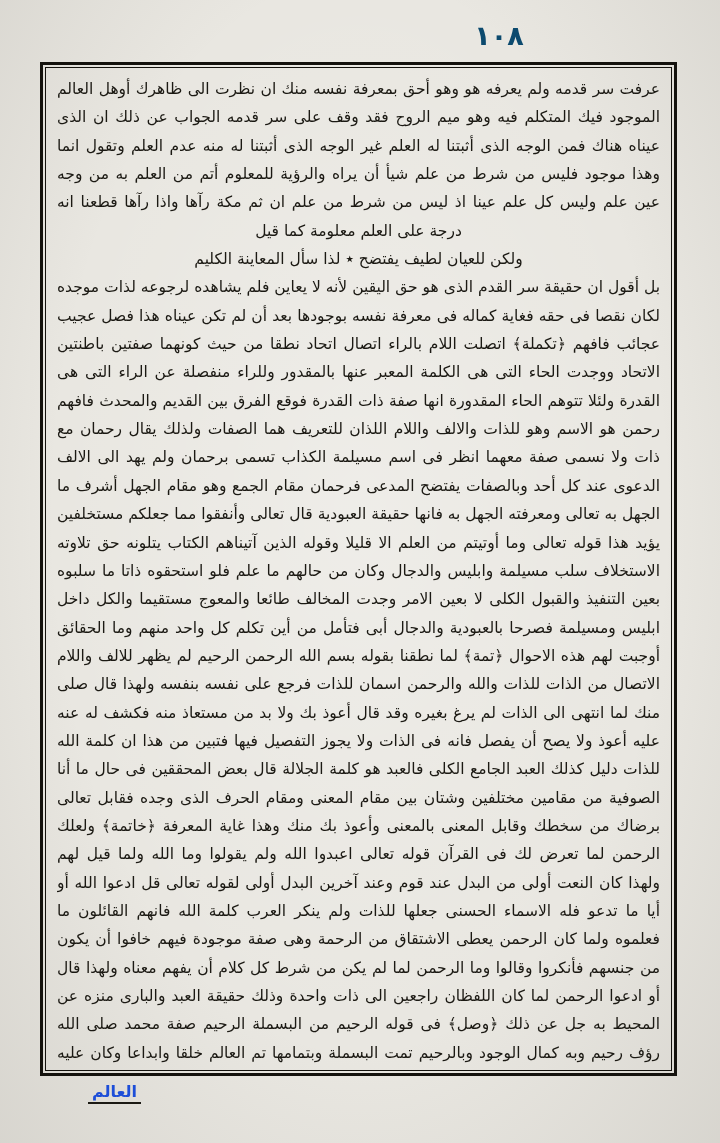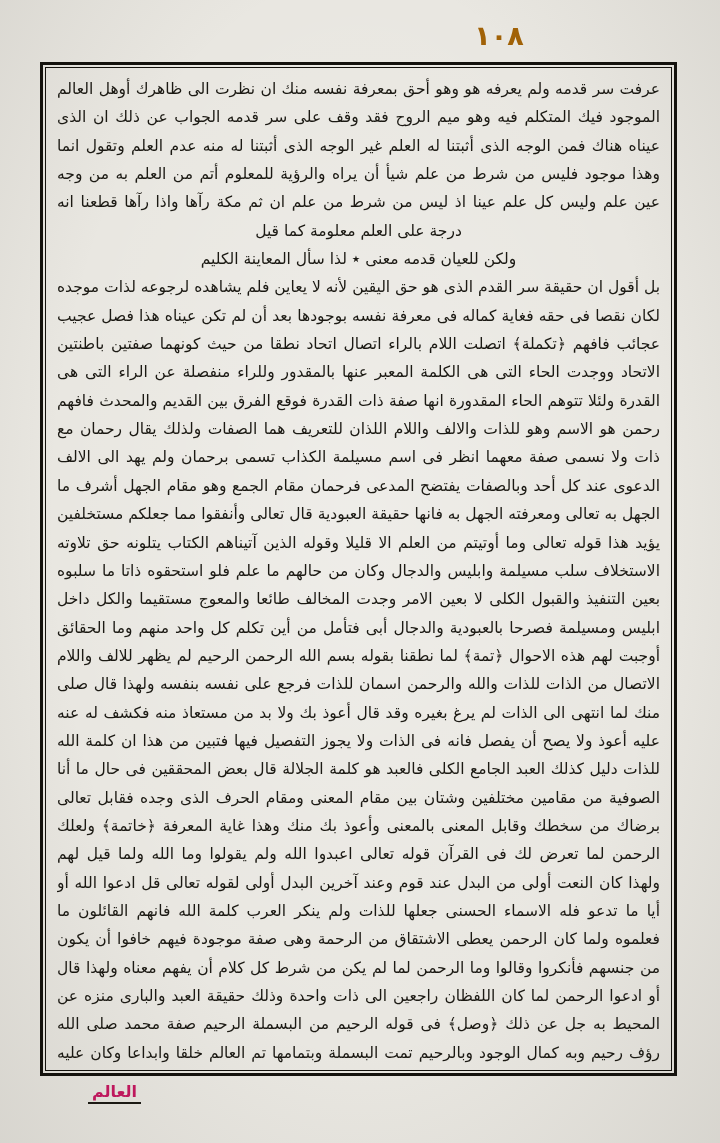--- a/index.html
+++ b/index.html
@@ -8,21 +8,21 @@
     background:#e9e7e1;
     font-family:"DejaVu Sans",sans-serif;
   }
   .paper-tone{
     position:absolute;inset:0;
     background:radial-gradient(ellipse at 50% 45%, rgba(255,255,255,.25) 0%, rgba(0,0,0,0) 60%, rgba(90,85,75,.12) 100%);
     pointer-events:none;
   }
   .page-number{
     position:absolute;top:20px;left:444px;width:110px;
-    text-align:center;font-size:27px;font-weight:bold;color:#a16207;
+    text-align:center;font-size:27px;font-weight:bold;color:#0c4a6e;
     letter-spacing:2px;
   }
   .frame-outer{
     position:absolute;left:40px;top:62px;width:637px;height:1014px;
     border:3px solid #14120d;
     box-sizing:border-box;
   }
   .frame-inner{
     position:absolute;inset:2px;
     border:1.5px solid #14120d;
@@ -38,42 +38,42 @@
   .line{
     height:28.35px;line-height:28.35px;
     overflow:hidden;
     text-align:justify;text-align-last:justify;
   }
   .line.center{
     text-align:right;text-align-last:center;
   }
   .catchword{
     position:absolute;left:88px;top:1082px;
-    direction:rtl;font-size:16px;font-weight:bold;color:#be185d;
+    direction:rtl;font-size:16px;font-weight:bold;color:#1d4ed8;
     border-bottom:2px double #1b1913;
     padding:0 4px 1px 4px;
   }
 </style>
 </head>
 <body>
 
 <div class="paper-tone"></div>
 
 <div class="page-number">١٠٨</div>
 
 <div class="frame-outer">
   <div class="frame-inner">
     <div class="text-block" dir="rtl">
         <div class="line">عرفت سر قدمه ولم يعرفه هو وهو أحق بمعرفة نفسه منك ان نظرت الى ظاهرك أوهل العالم بسر القدم فيه هو المعنى</div>
         <div class="line">الموجود فيك المتكلم فيه وهو ميم الروح فقد وقف على سر قدمه الجواب عن ذلك ان الذى علم منا سر القدم هو الذى</div>
         <div class="line">عيناه هناك فمن الوجه الذى أثبتنا له العلم غير الوجه الذى أثبتنا له منه عدم العلم وتقول انما حصل له ذلك علم الاعينا</div>
         <div class="line">وهذا موجود فليس من شرط من علم شيأ أن يراه والرؤية للمعلوم أتم من العلم به من وجه وأوضح فى المعرفة به فكل</div>
         <div class="line">عين علم وليس كل علم عينا اذ ليس من شرط من علم ان ثم مكة رآها واذا رآها قطعنا انه يعلمها ولا أريد الاسم فللعين</div>
         <div class="line center">درجة على العلم معلومة كما قيل</div>
-        <div class="line center">ولكن للعيان قدمه معنى ٭ لذا سأل المعاينة الكليم</div>
+        <div class="line center">ولكن للعيان لطيف يفتضح ٭ لذا سأل المعاينة الكليم</div>
         <div class="line">بل أقول ان حقيقة سر القدم الذى هو حق اليقين لأنه لا يعاين فلم يشاهده لرجوعه لذات موجده ولو علم ذات موجده</div>
         <div class="line">لكان نقصا فى حقه فغاية كماله فى معرفة نفسه بوجودها بعد أن لم تكن عيناه هذا فصل عجيب ان تدبرته وقفت على</div>
         <div class="line">عجائب فافهم ﴿تكملة﴾ اتصلت اللام بالراء اتصال اتحاد نطقا من حيث كونهما صفتين باطنتين فسهل عليهما</div>
         <div class="line">الاتحاد ووجدت الحاء التى هى الكلمة المعبر عنها بالمقدور وللراء منفصلة عن الراء التى هى القدرة ليتميز المقدور من</div>
         <div class="line">القدرة ولئلا تتوهم الحاء المقدورة انها صفة ذات القدرة فوقع الفرق بين القديم والمحدث فافهم يرحمك الله ثم اعلم ان</div>
         <div class="line">رحمن هو الاسم وهو للذات والالف واللام اللذان للتعريف هما الصفات ولذلك يقال رحمان مع زوالهما كما يقال</div>
         <div class="line">ذات ولا نسمى صفة معهما انظر فى اسم مسيلمة الكذاب تسمى برحمان ولم يهد الى الالف واللام لان الذات محل</div>
         <div class="line">الدعوى عند كل أحد وبالصفات يفتضح المدعى فرحمان مقام الجمع وهو مقام الجهل أشرف ما يرتقى اليه فى طريق الله</div>
         <div class="line">الجهل به تعالى ومعرفته الجهل به فانها حقيقة العبودية قال تعالى وأنفقوا مما جعلكم مستخلفين فيه تجردك وما</div>
         <div class="line">يؤيد هذا قوله تعالى وما أوتيتم من العلم الا قليلا وقوله الذين آتيناهم الكتاب يتلونه حق تلاوته فبحقيقة</div>

